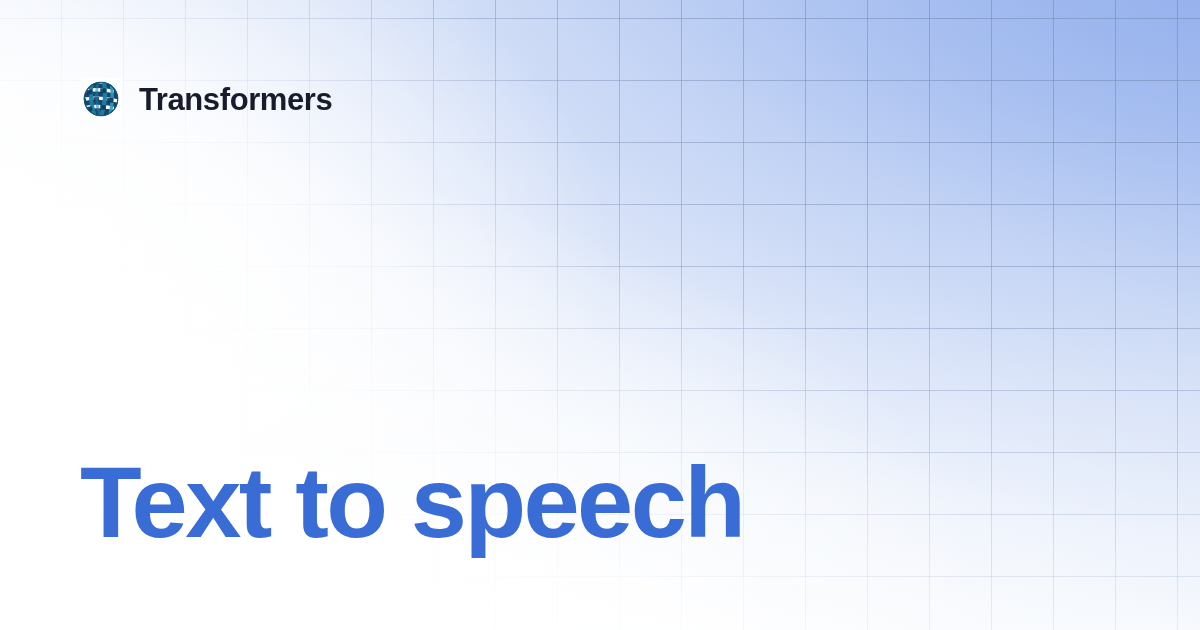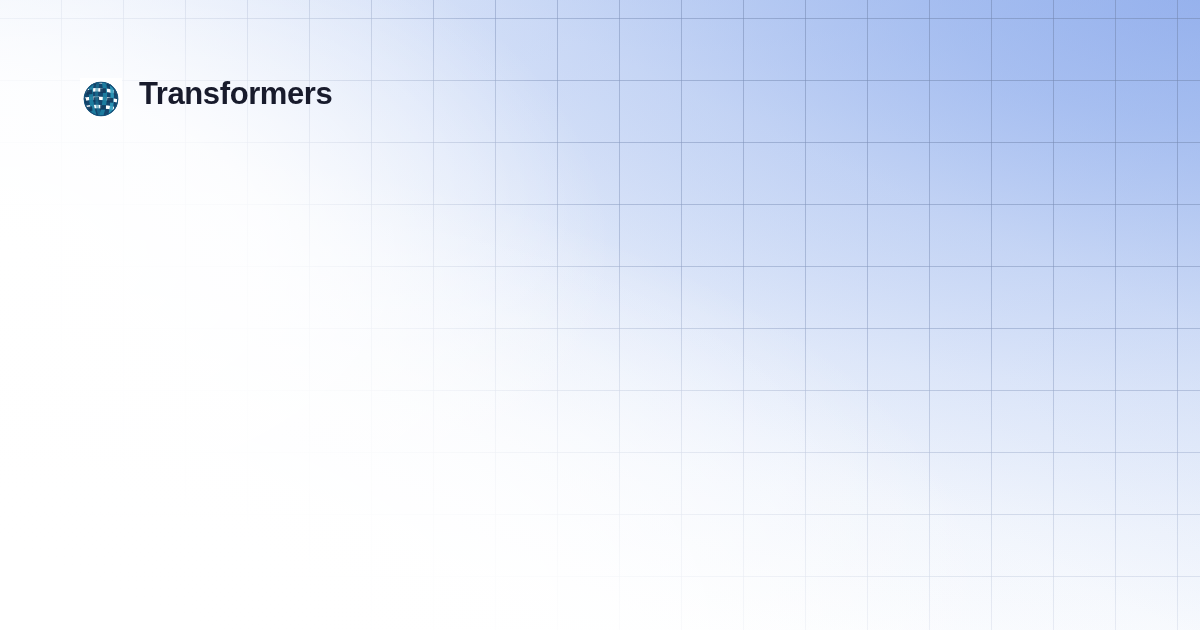--- a/index.html
+++ b/index.html
@@ -111,21 +111,21 @@
         rgba(255,255,255,0) 88%);
   }
 
   
 
   .brand {
     position: absolute;
     left: 80px;
     top: 78px;
     display: flex;
-    align-items: flex-start;
+    align-items: center;
     gap: 17px;
   }
 
   .brand-logo {
     position: relative;
     width: 42px;
     height: 42px;
     display: flex;
     align-items: center;
     justify-content: center;
@@ -224,14 +224,15 @@
           </g>
 
           <circle cx="50" cy="50" r="45" fill="none" stroke="#0e3052" stroke-width="4" opacity="0.45"></circle>
         </g>
         <circle cx="50" cy="50" r="44" fill="none" stroke="#17547c" stroke-width="3"></circle>
       </svg>
     </span>
     <span class="brand-name">Transformers</span>
   </div>
 
+  <div class="headline">Text to speech</div>
 
 </div>
 
 </body></html>

